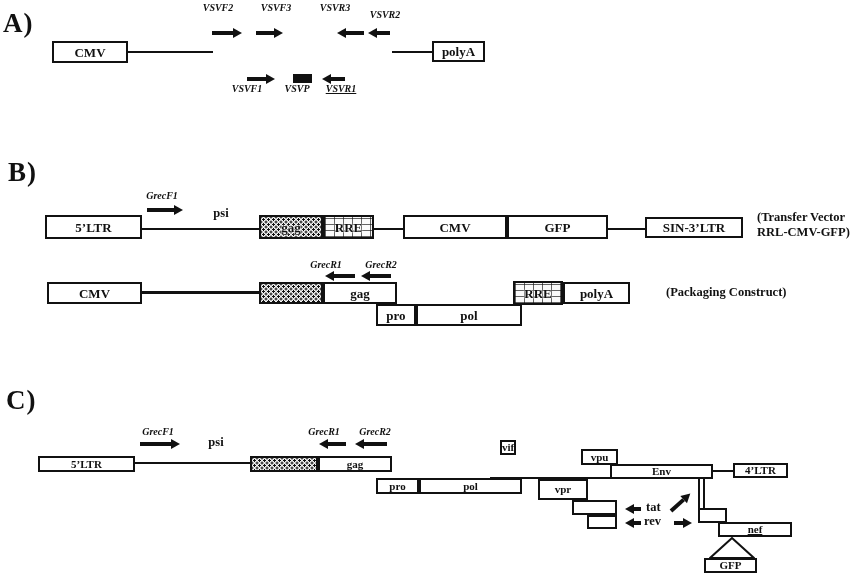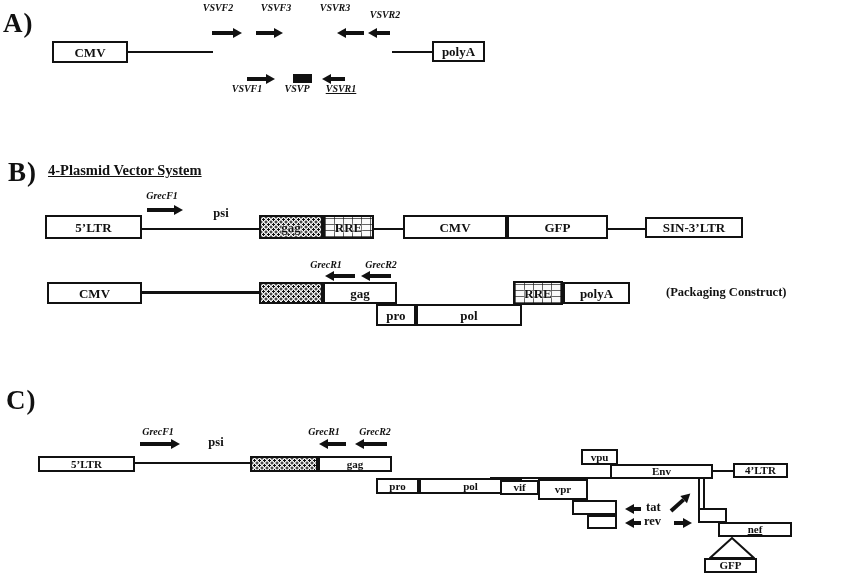--- a/index.html
+++ b/index.html
@@ -73,21 +73,20 @@
 
   <div class="arrow r" style="left:247px;top:77px;width:19px;"></div>
   <div class="probe" style="left:293px;top:74px;width:19px;height:9px;"></div>
   <div class="arrow l" style="left:331px;top:77px;width:14px;"></div>
 
   <div class="plabel" style="left:247px;top:84px;">VSVF1</div>
   <div class="plabel" style="left:297px;top:84px;">VSVP</div>
   <div class="plabel" style="left:341px;top:84px;text-decoration:underline;">VSVR1</div>
 
   <div class="abs panel-letter" style="left:8px;top:157px;">B)</div>
-  <div class="title" style="left:48px;top:162px;">4-Plasmid Vector System</div>
 
   <div class="plabel" style="left:162px;top:191px;">GrecF1</div>
   <div class="arrow r" style="left:147px;top:208px;width:27px;"></div>
   <div class="blabel" style="left:221px;top:207px;">psi</div>
 
   <div class="hline" style="left:142px;top:228px;width:117px;"></div>
   <div class="hline" style="left:374px;top:228px;width:29px;"></div>
   <div class="hline" style="left:608px;top:228px;width:37px;"></div>
 
   <div class="gbox" style="left:45px;top:215px;width:97px;height:24px;">
@@ -102,20 +101,24 @@
   <div class="gbox" style="left:403px;top:215px;width:104px;height:24px;">
       <span>CMV</span>
     </div>
   <div class="gbox" style="left:507px;top:215px;width:101px;height:24px;">
       <span>GFP</span>
     </div>
   <div class="gbox" style="left:645px;top:217px;width:98px;height:21px;">
       <span>SIN-3’LTR</span>
     </div>
 
+  <div class="caption" style="left:757px;top:210px;">
+    <div>(Transfer Vector</div>
+    <div>RRL-CMV-GFP)</div>
+  </div>
 
   <div class="plabel" style="left:326px;top:260px;">GrecR1</div>
   <div class="plabel" style="left:381px;top:260px;">GrecR2</div>
   <div class="arrow l" style="left:334px;top:274px;width:21px;"></div>
   <div class="arrow l" style="left:370px;top:274px;width:21px;"></div>
 
   <div class="hline" style="left:142px;top:291px;width:117px;height:3px;"></div>
 
   <div class="gbox" style="left:47px;top:282px;width:95px;height:22px;">
       <span>CMV</span>
@@ -160,21 +163,21 @@
   <div class="gbox small" style="left:318px;top:456px;width:74px;height:16px;">
       <span>gag</span>
     </div>
 
   <div class="gbox small" style="left:376px;top:478px;width:43px;height:16px;">
       <span>pro</span>
     </div>
   <div class="gbox small" style="left:419px;top:478px;width:103px;height:16px;">
       <span>pol</span>
     </div>
-  <div class="gbox small" style="left:500px;top:480px;width:39px;height:15px;">
+  <div class="gbox small" style="left:500px;top:440px;width:16px;height:15px;">
       <span>vif</span>
     </div>
   <div class="gbox small" style="left:538px;top:479px;width:50px;height:21px;">
       <span>vpr</span>
     </div>
   <div class="gbox small" style="left:581px;top:449px;width:37px;height:16px;text-align:center;">
       <span>vpu</span>
     </div>
   <div class="gbox small" style="left:610px;top:464px;width:103px;height:15px;">
       <span>Env</span>

